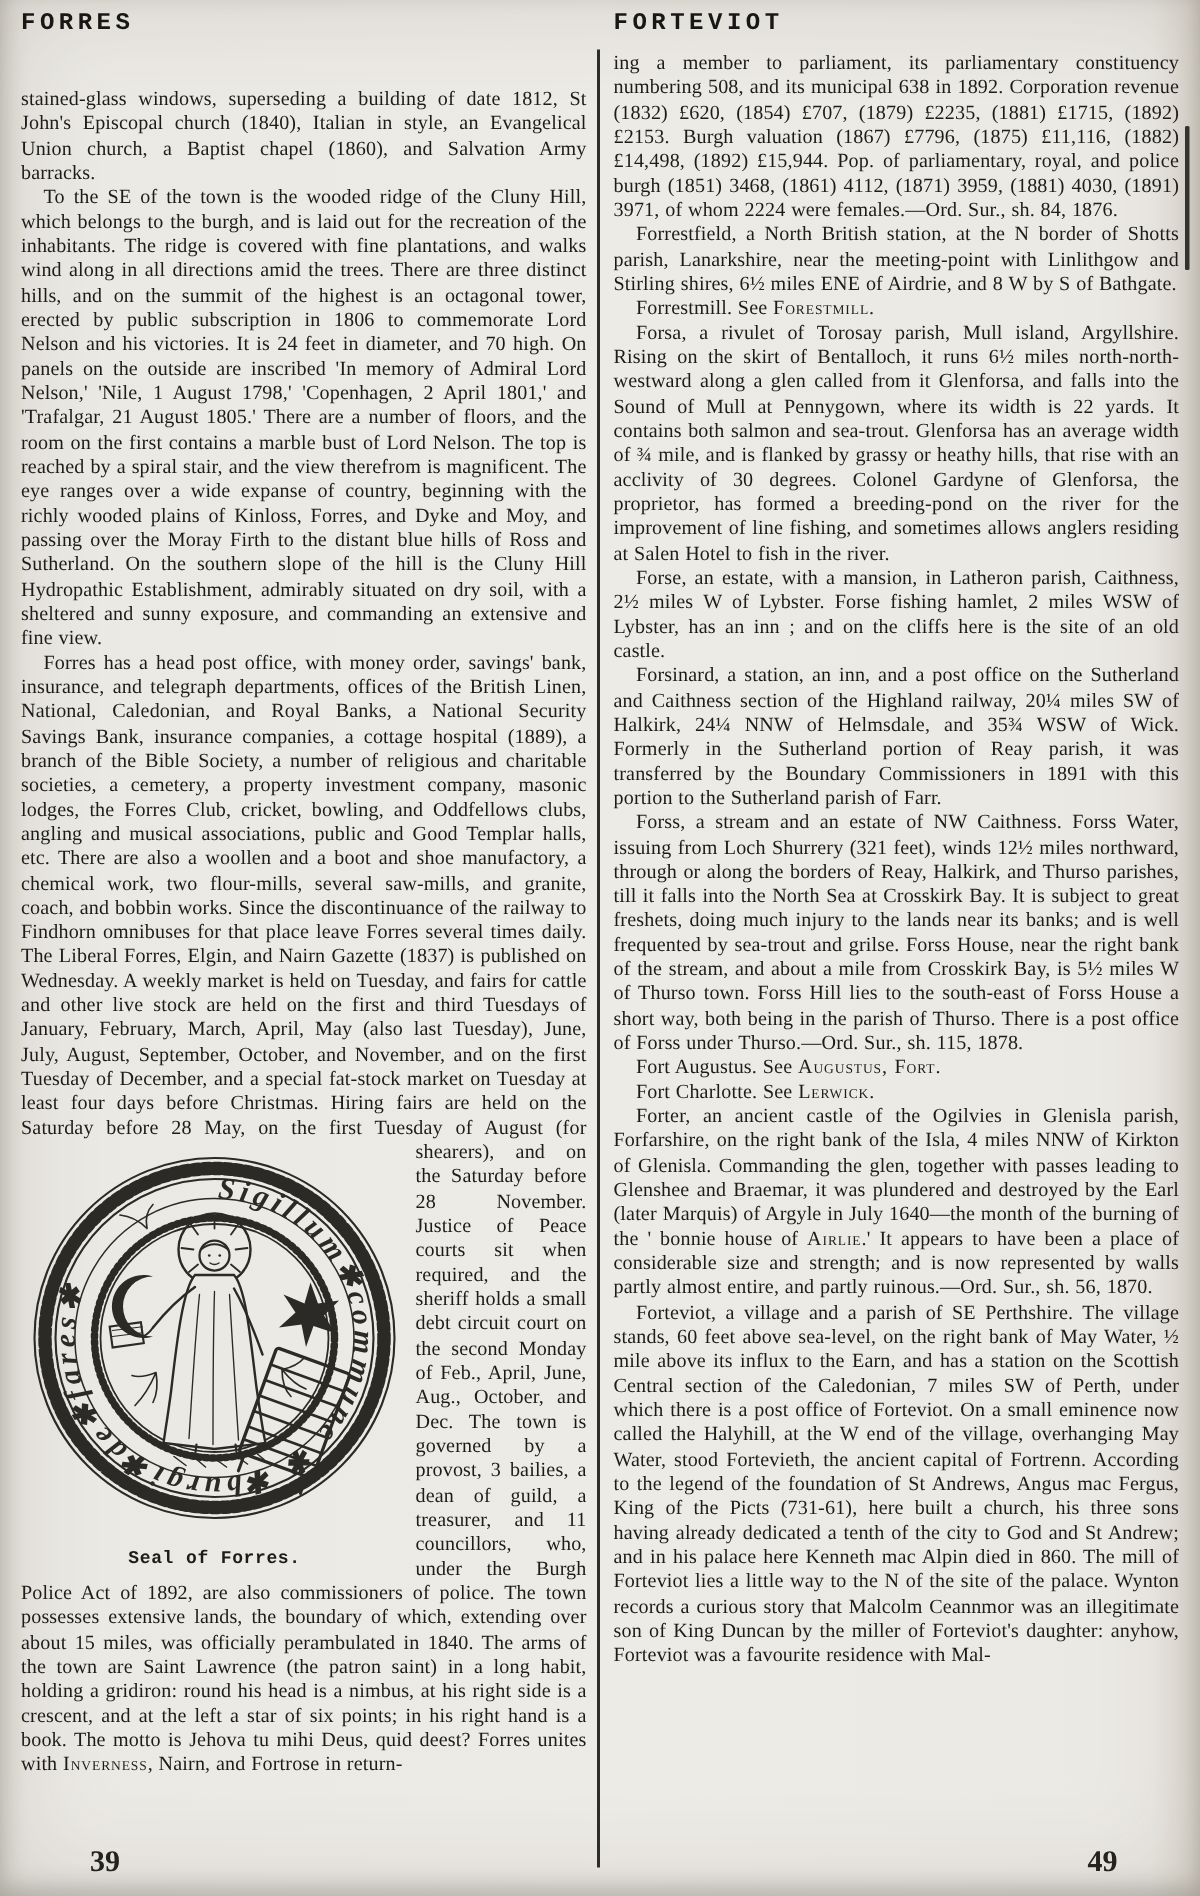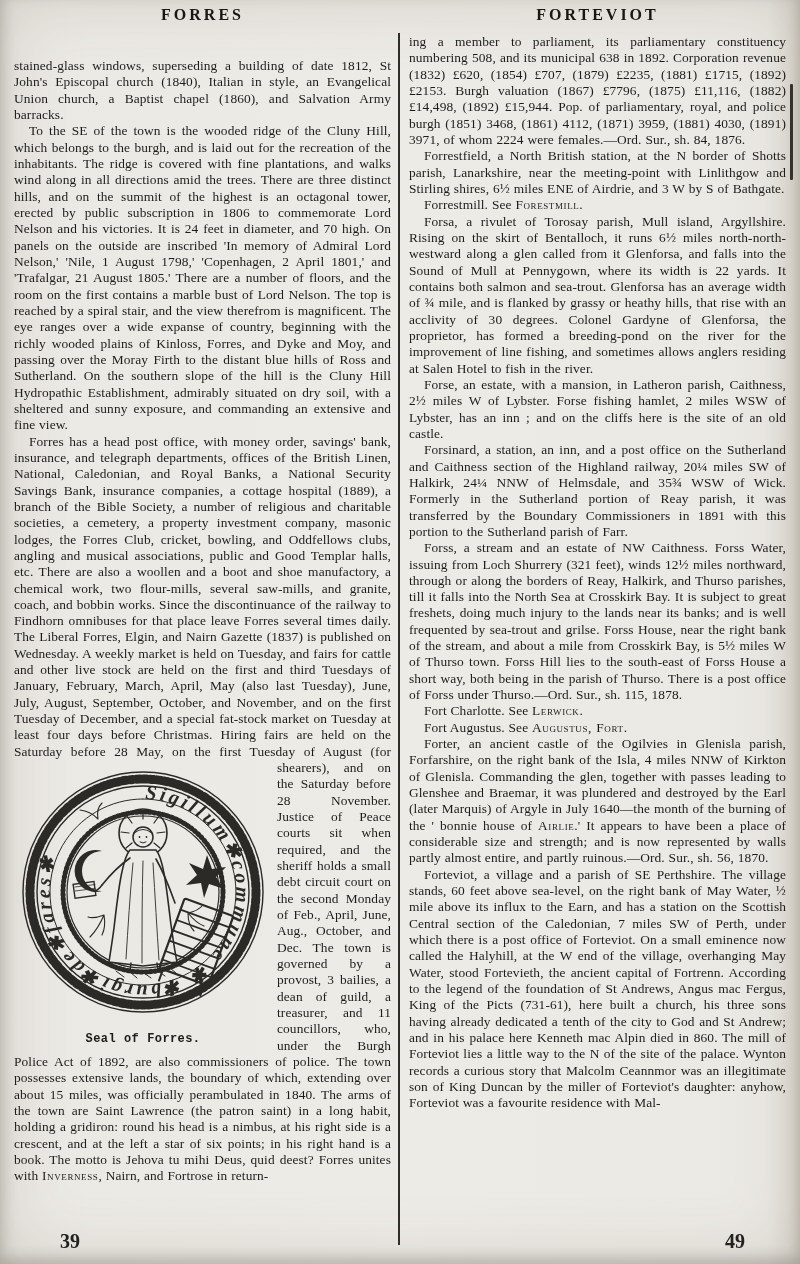--- a/index.html
+++ b/index.html
@@ -5,21 +5,21 @@
   html,body { margin:0; padding:0; background:#cfccc5; }
   .page {
     position:relative; width:800px; height:1264px; overflow:hidden;
     background:linear-gradient(90deg,#e3e1db 0,#ebe9e4 2.5%,#edebe6 50%,#ebe9e4 96%,#ddd9d1 100%);
     box-shadow:inset 0 0 70px rgba(80,70,50,.16), inset 0 -6px 14px rgba(60,55,45,.25);
     font-family:"Liberation Serif","DejaVu Serif",serif;
     color:#1d1c1a;
   }
   .col-header {
     position:absolute; top:6px; height:22px; font-weight:bold; font-size:16px;
-    letter-spacing:3px; text-align:center; color:#181715;
+    letter-spacing:3px; color:#181715;font-family:Liberation Mono, monospace;
   }
   .col-header.left  { left:14px;  width:377px; }
   .col-header.right { left:409px; width:377px; }
   .divider { position:absolute; left:398px; top:33px; width:2px; height:1212px; background:#2f2d29; }
   .column { position:absolute; top:34px; width:377px; }
   .column.left  { left:14px;margin-top:24px; }
   .column.right { left:409px; }
   .para { margin:0; text-align:justify; font-size:13.4px; line-height:16.33px;
           letter-spacing:.1px; word-spacing:.4px; }
   .para.indent { text-indent:15px; }
@@ -123,27 +123,27 @@
       </g>
       <text font-size="20" font-weight="bold" font-style="italic" fill="#2b2a27" font-family="Liberation Serif, serif" letter-spacing="3">
         <textPath href="#legendPath" startOffset="2">Sigillum✱commune ✱ ✱burgi✱de✱fares✱</textPath>
       </text>
     </svg>
     <span class="seal-caption">Seal of Forres.</span>
   </span><span>shearers), and on the Saturday before 28 November. Justice of Peace courts sit when required, and the sheriff holds a small debt circuit court on the second Monday of Feb., April, June, Aug., October, and Dec. The town is governed by a provost, 3 bailies, a dean of guild, a treasurer, and 11 councillors, who, under the Burgh Police Act of 1892, are also commissioners of police. The town possesses extensive lands, the boundary of which, extending over about 15 miles, was officially perambulated in 1840. The arms of the town are Saint Lawrence (the patron saint) in a long habit, holding a gridiron: round his head is a nimbus, at his right side is a crescent, and at the left a star of six points; in his right hand is a book. The motto is </span><span class="italic">Jehova tu mihi Deus, quid deest?</span><span> Forres unites with </span><span class="smallcaps">Inverness</span><span>, Nairn, and Fortrose in return-</span></p>
     </div>
   <div class="column right" id="col-right">
       <p class="para"><span>ing a member to parliament, its parliamentary constituency numbering 508, and its municipal 638 in 1892. Corporation revenue (1832) £620, (1854) £707, (1879) £2235, (1881) £1715, (1892) £2153. Burgh valuation (1867) £7796, (1875) £11,116, (1882) £14,498, (1892) £15,944. Pop. of parliamentary, royal, and police burgh (1851) 3468, (1861) 4112, (1871) 3959, (1881) 4030, (1891) 3971, of whom 2224 were females.—</span><span class="italic">Ord. Sur.</span><span>, sh. 84, 1876.</span></p>
-      <p class="para indent"><span class="bold">Forrestfield</span><span>, a North British station, at the N border of Shotts parish, Lanarkshire, near the meeting-point with Linlithgow and Stirling shires, 6½ miles ENE of Airdrie, and 3 W by S of Bathgate.</span></p>
+      <p class="para indent"><span class="bold">Forrestfield</span><span>, a North British station, at the N border of Shotts parish, Lanarkshire, near the meeting-point with Linlithgow and Stirling shires, 6½ miles ENE of Airdrie, and 8 W by S of Bathgate.</span></p>
       <p class="para indent"><span class="bold">Forrestmill.</span><span>  See </span><span class="smallcaps">Forestmill</span><span>.</span></p>
       <p class="para indent"><span class="bold">Forsa</span><span>, a rivulet of Torosay parish, Mull island, Argyllshire. Rising on the skirt of Bentalloch, it runs 6½ miles north-north-westward along a glen called from it Glenforsa, and falls into the Sound of Mull at Pennygown, where its width is 22 yards. It contains both salmon and sea-trout. Glenforsa has an average width of ¾ mile, and is flanked by grassy or heathy hills, that rise with an acclivity of 30 degrees. Colonel Gardyne of Glenforsa, the proprietor, has formed a breeding-pond on the river for the improvement of line fishing, and sometimes allows anglers residing at Salen Hotel to fish in the river.</span></p>
       <p class="para indent"><span class="bold">Forse</span><span>, an estate, with a mansion, in Latheron parish, Caithness, 2½ miles W of Lybster. Forse fishing hamlet, 2 miles WSW of Lybster, has an inn ; and on the cliffs here is the site of an old castle.</span></p>
       <p class="para indent"><span class="bold">Forsinard</span><span>, a station, an inn, and a post office on the Sutherland and Caithness section of the Highland railway, 20¼ miles SW of Halkirk, 24¼ NNW of Helmsdale, and 35¾ WSW of Wick. Formerly in the Sutherland portion of Reay parish, it was transferred by the Boundary Commissioners in 1891 with this portion to the Sutherland parish of Farr.</span></p>
       <p class="para indent"><span class="bold">Forss</span><span>, a stream and an estate of NW Caithness. Forss Water, issuing from Loch Shurrery (321 feet), winds 12½ miles northward, through or along the borders of Reay, Halkirk, and Thurso parishes, till it falls into the North Sea at Crosskirk Bay. It is subject to great freshets, doing much injury to the lands near its banks; and is well frequented by sea-trout and grilse. Forss House, near the right bank of the stream, and about a mile from Crosskirk Bay, is 5½ miles W of Thurso town. Forss Hill lies to the south-east of Forss House a short way, both being in the parish of Thurso. There is a post office of Forss under Thurso.—</span><span class="italic">Ord. Sur.</span><span>, sh. 115, 1878.</span></p>
+      <p class="para indent"><span class="bold">Fort Augustus.</span><span>  See </span><span class="smallcaps">Augustus, Fort</span><span>.</span></p>
       <p class="para indent"><span class="bold">Fort Charlotte.</span><span>  See </span><span class="smallcaps">Lerwick</span><span>.</span></p>
-      <p class="para indent"><span class="bold">Fort Augustus.</span><span>  See </span><span class="smallcaps">Augustus, Fort</span><span>.</span></p>
       <p class="para indent"><span class="bold">Forter</span><span>, an ancient castle of the Ogilvies in Glenisla parish, Forfarshire, on the right bank of the Isla, 4 miles NNW of Kirkton of Glenisla. Commanding the glen, together with passes leading to Glenshee and Braemar, it was plundered and destroyed by the Earl (later Marquis) of Argyle in July 1640—the month of the burning of the ' bonnie house of </span><span class="smallcaps">Airlie</span><span>.' It appears to have been a place of considerable size and strength; and is now represented by walls partly almost entire, and partly ruinous.—</span><span class="italic">Ord. Sur.</span><span>, sh. 56, 1870.</span></p>
       <p class="para indent"><span class="bold">Forteviot</span><span>, a village and a parish of SE Perthshire. The village stands, 60 feet above sea-level, on the right bank of May Water, ½ mile above its influx to the Earn, and has a station on the Scottish Central section of the Caledonian, 7 miles SW of Perth, under which there is a post office of Forteviot. On a small eminence now called the Halyhill, at the W end of the village, overhanging May Water, stood Fortevieth, the ancient capital of Fortrenn. According to the legend of the foundation of St Andrews, Angus mac Fergus, King of the Picts (731-61), here built a church, his three sons having already dedicated a tenth of the city to God and St Andrew; and in his palace here Kenneth mac Alpin died in 860. The mill of Forteviot lies a little way to the N of the site of the palace. Wynton records a curious story that Malcolm Ceannmor was an illegitimate son of King Duncan by the miller of Forteviot's daughter: anyhow, Forteviot was a favourite residence with Mal-</span></p>
     </div>
 
   <div class="page-num left">39</div>
   <div class="page-num right">49</div>
 </div>
 
 </body></html>

